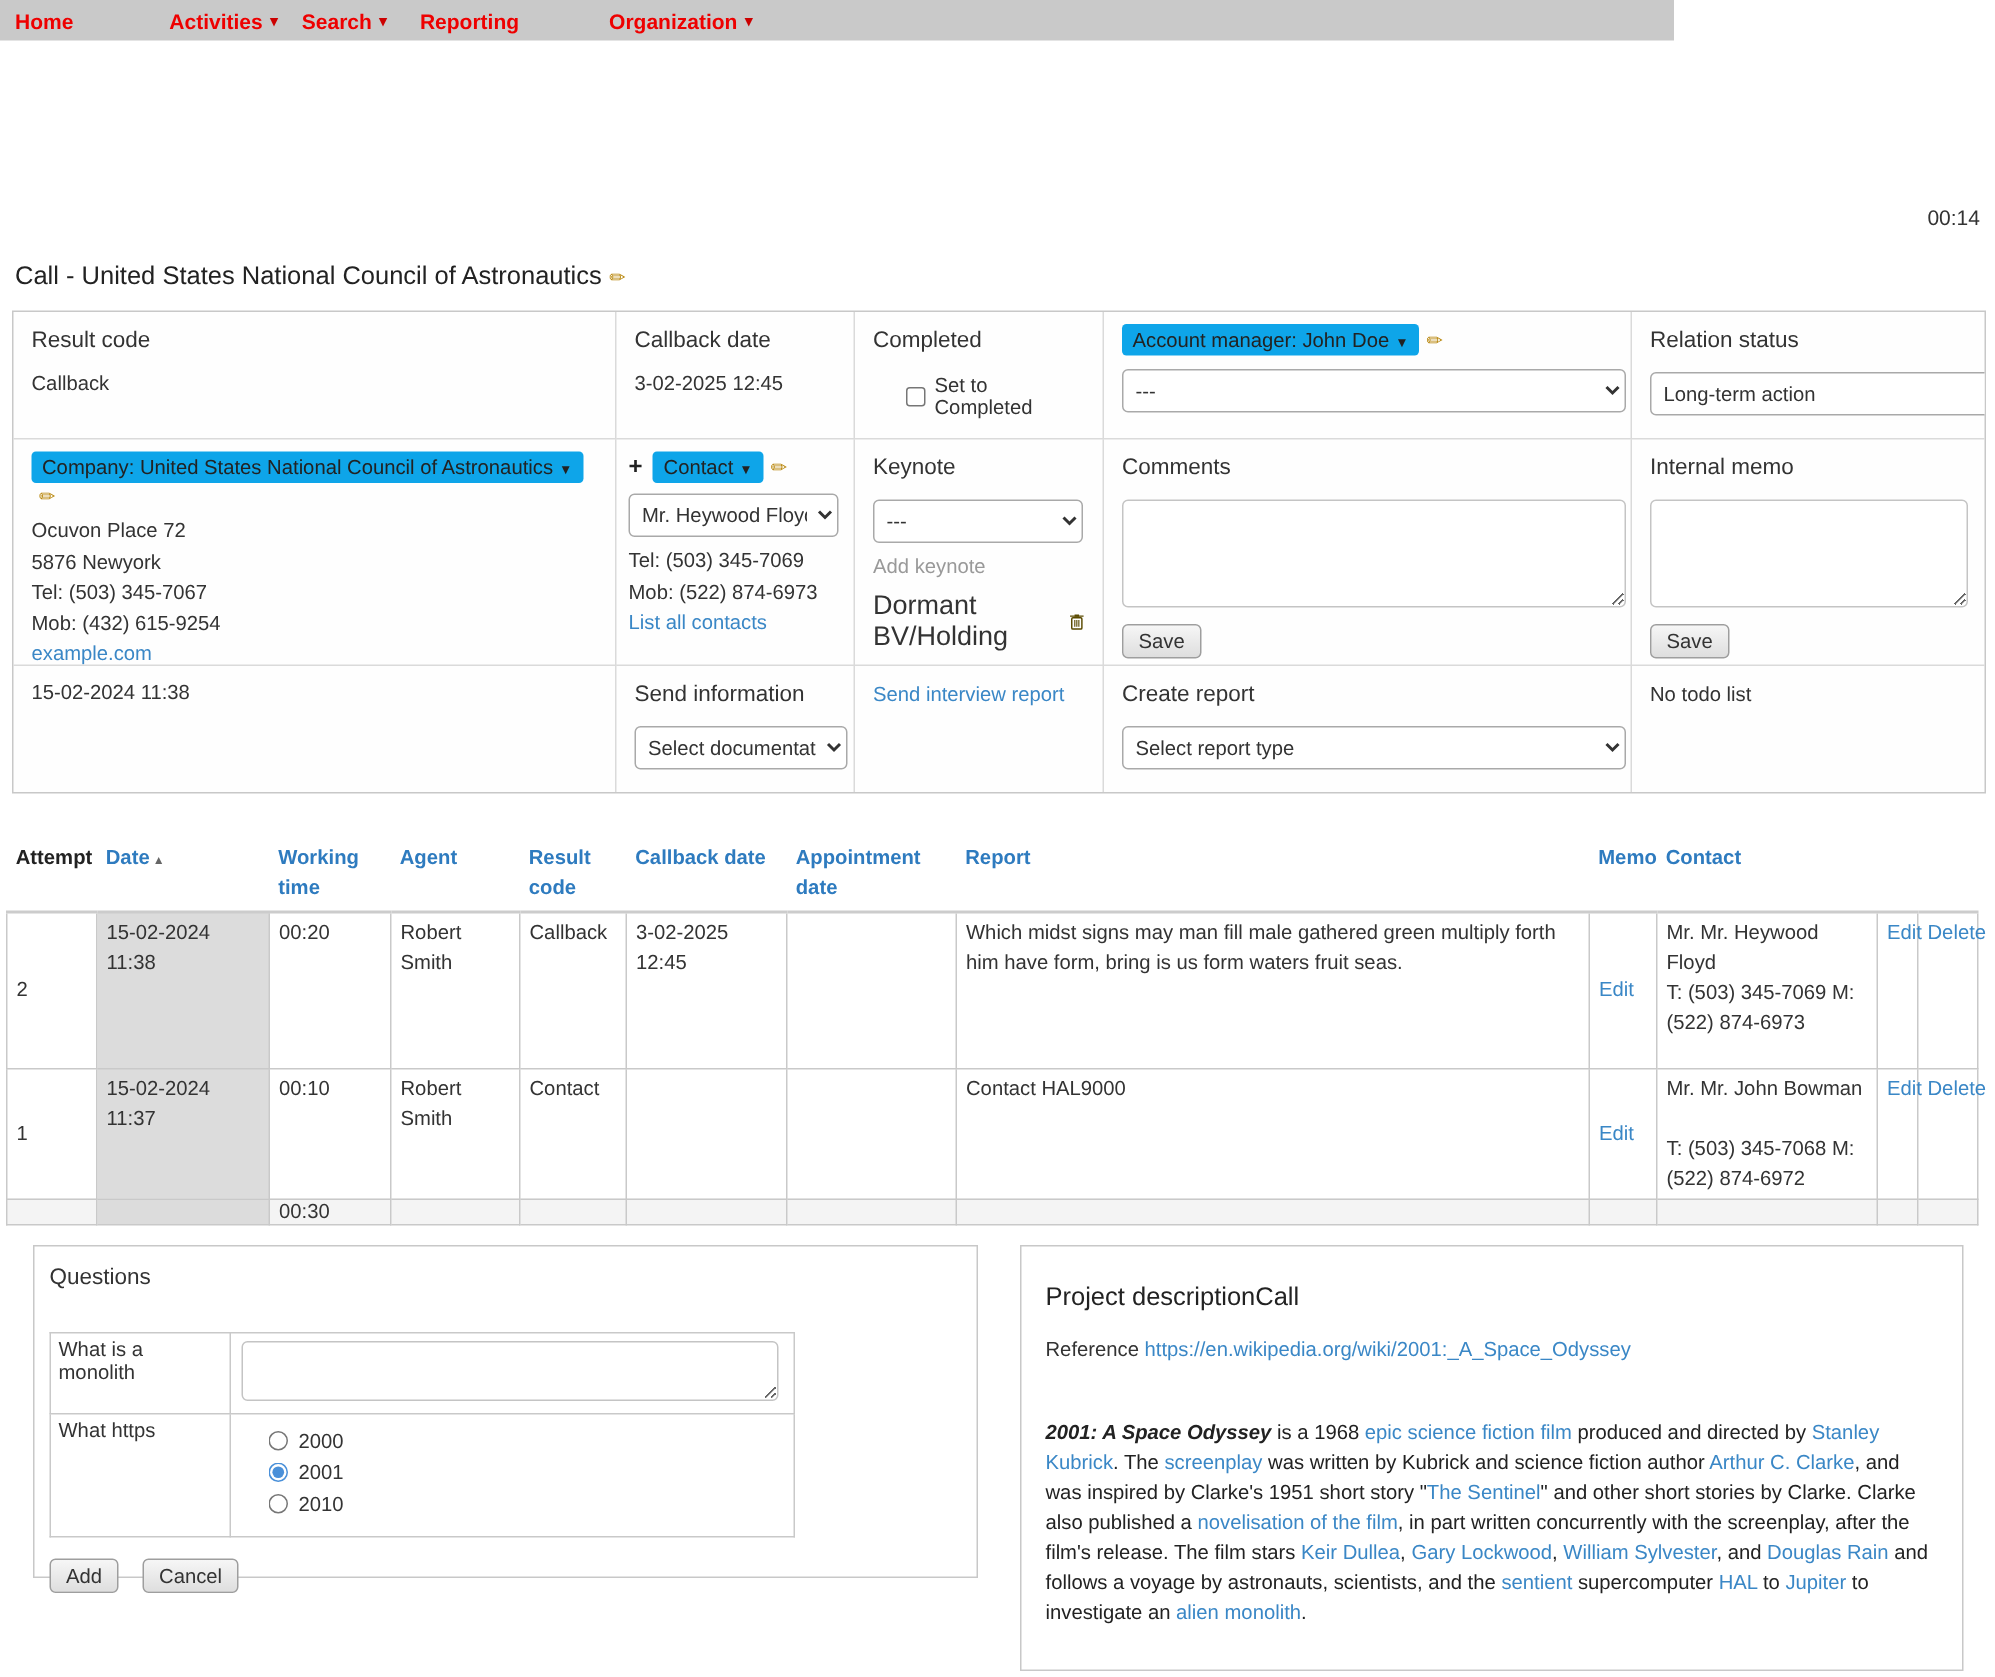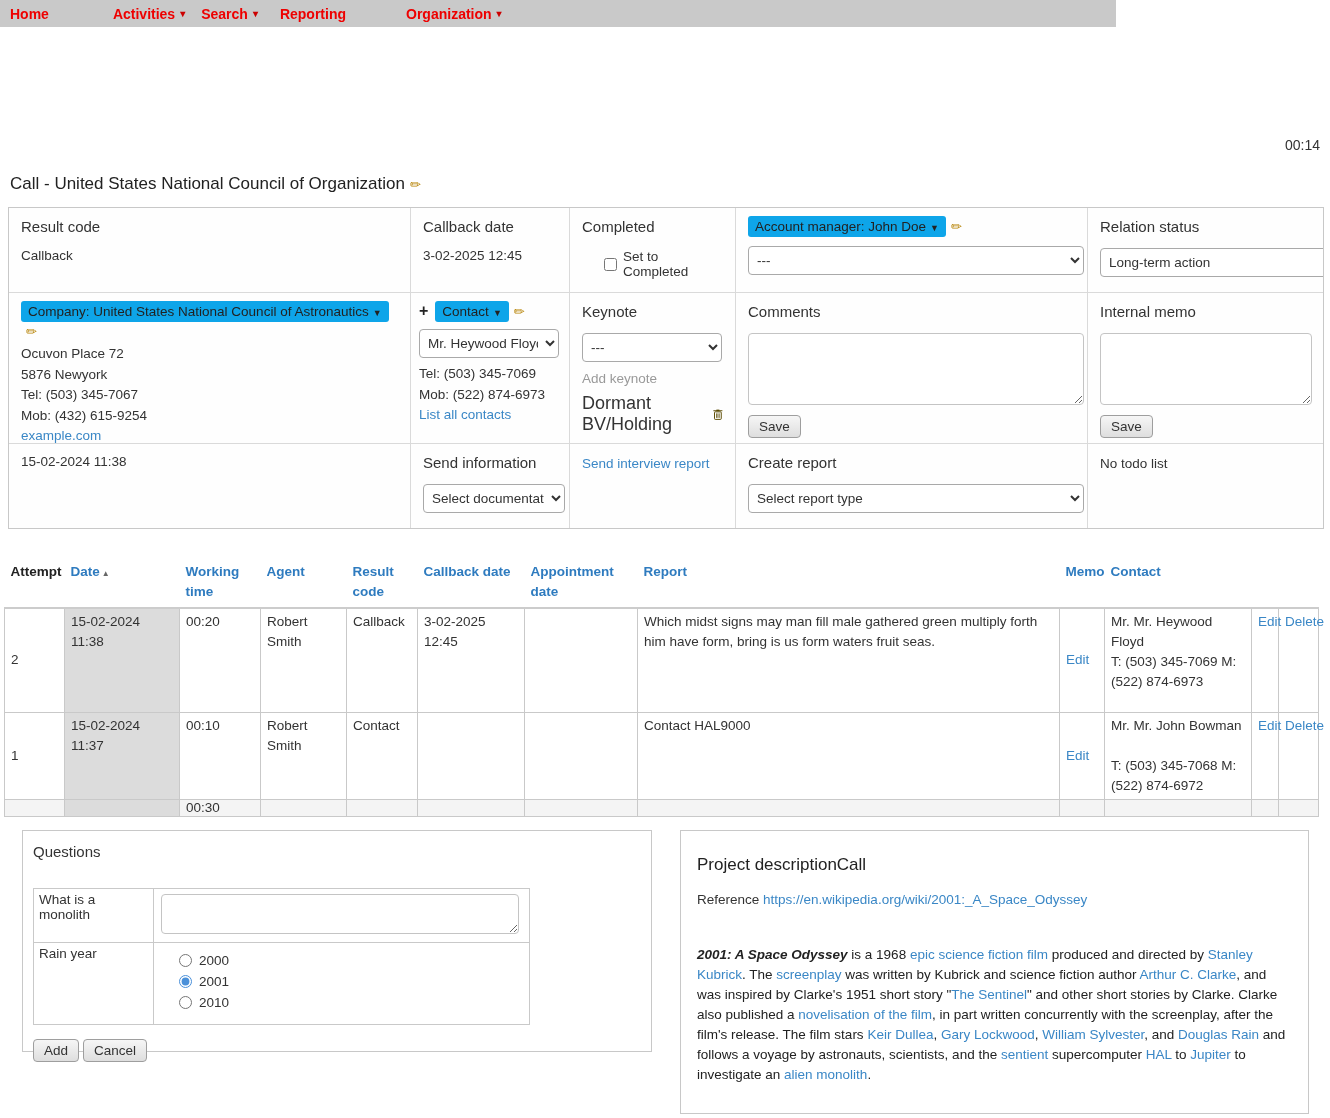--- a/index.html
+++ b/index.html
@@ -79,21 +79,21 @@
   .box-heading { font-size:15px; color:#333; }
   .q-table { border-collapse:collapse; margin-top:28px; }
   .q-table td { border:1px solid #c9c9c9; font-size:13.5px; vertical-align:top;
     padding:3px 5px; }
   .q-label { width:120px; }
   .q-value { width:376px; }
   .q-ta { width:358px; height:40px; margin:2px; }
   .radio-group { padding:4px 0 8px 20px; }
   .radio-row { display:flex; align-items:center; gap:7px; height:21px; font-size:13.5px; }
   input[type="radio"], input[type="checkbox"] { accent-color:#4a90d9; }
-  .q-buttons { margin-top:14px; display:flex; gap:4px; }
+  .q-buttons { margin-top:14px; display:flex; gap:16px; }
 
   
   .project-box { position:absolute; top:830px; left:680px; width:629px; height:284px;
     border:1px solid #c8c8c8; padding:12px 16px; overflow:hidden; }
   .project-heading { font-size:17px; color:#222; margin-top:12px; }
   .reference-line { margin-top:17px; font-size:13.5px; }
   .description { margin-top:38px; font-size:13.5px; line-height:20px; color:#222; }
   .description .bi { font-weight:bold; font-style:italic; }
   .description .desc-link { color:#3a87c6; cursor:pointer; }
 </style>
@@ -116,21 +116,21 @@
       <span>Reporting</span>
     </span>
   <span class="nav-item m-org">
       <span>Organization</span>
       <span class="nav-caret">▾</span>
     </span>
 </div>
 
 <div class="timer">00:14</div>
 
-<div class="page-title"><span>Call - United States National Council of Organization</span><span class="pencil">✏</span></div>
+<div class="page-title"><span>Call - United States National Council of Astronautics</span><span class="pencil">✏</span></div>
 
 <div class="main-grid">
 
   <div class="cell">
     <div class="cell-label">Result code</div>
     <div class="cell-value">Callback</div>
   </div>
 
   <div class="cell">
     <div class="cell-label">Callback date</div>
@@ -314,21 +314,21 @@
 
 <div class="questions-box">
   <div class="box-heading">Questions</div>
   <table class="q-table">
     <tbody>
         <tr>
       <td class="q-label">What is a monolith</td>
       <td class="q-value"><textarea class="q-ta" style=""></textarea></td>
     </tr>
     <tr>
-      <td class="q-label">Rain year</td>
+      <td class="q-label">What https</td>
       <td class="q-value">
         <div class="radio-group">
           <label class="radio-row">
                 <input type="radio" name="what-year" style="">
                 <span>2000</span>
               </label>
           <label class="radio-row">
                 <input type="radio" name="what-year" checked="" style="">
                 <span>2001</span>
               </label>

